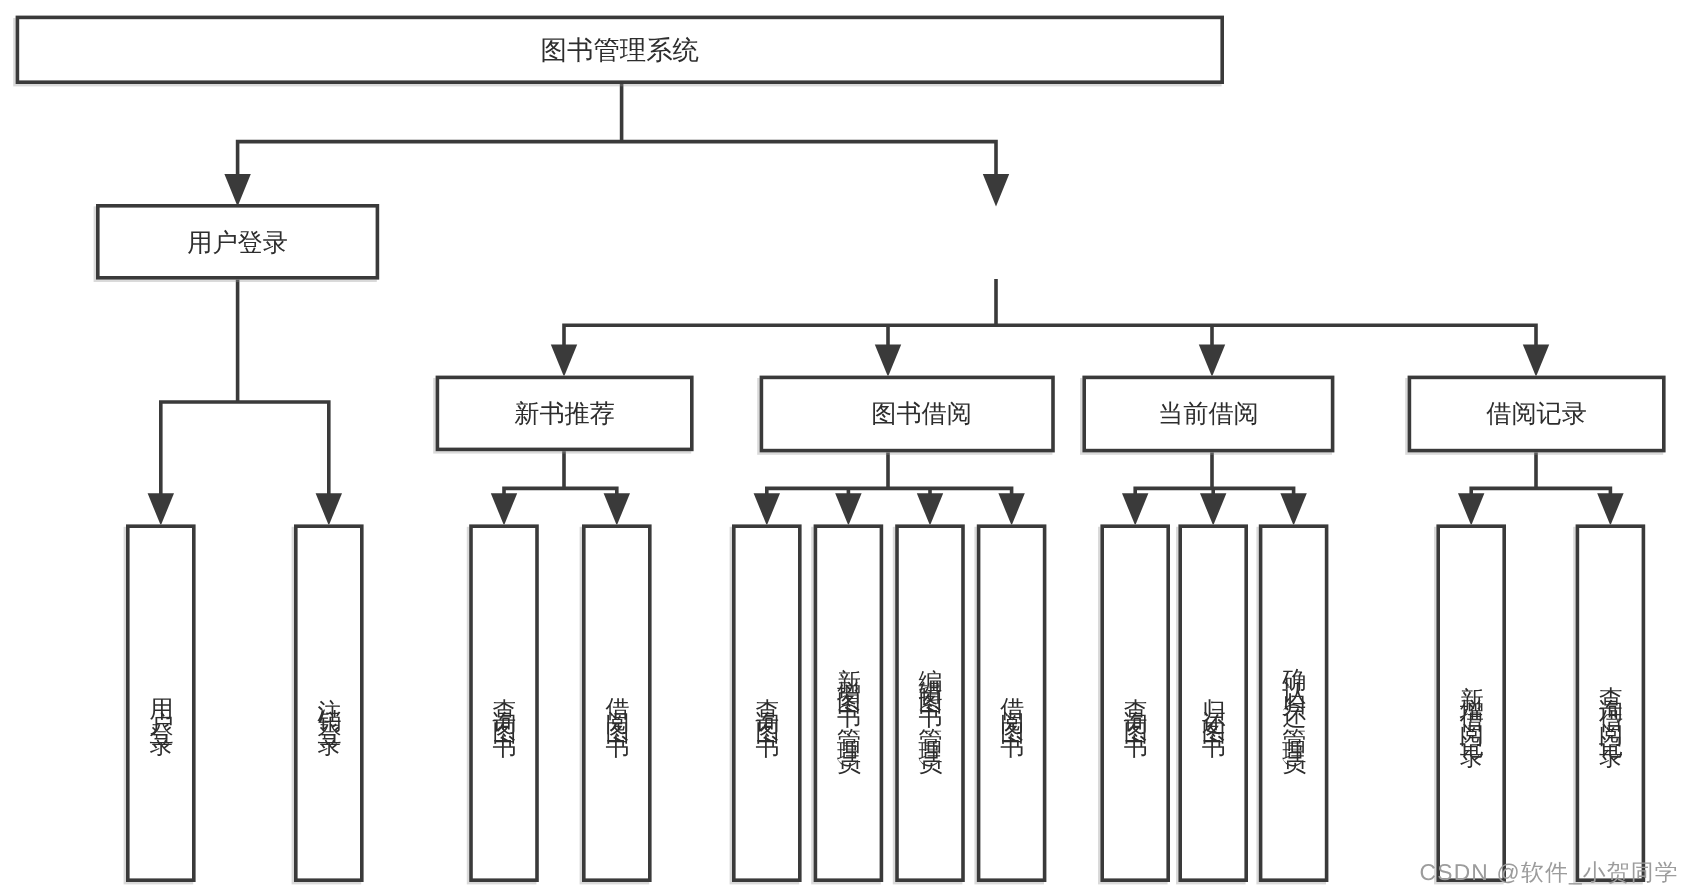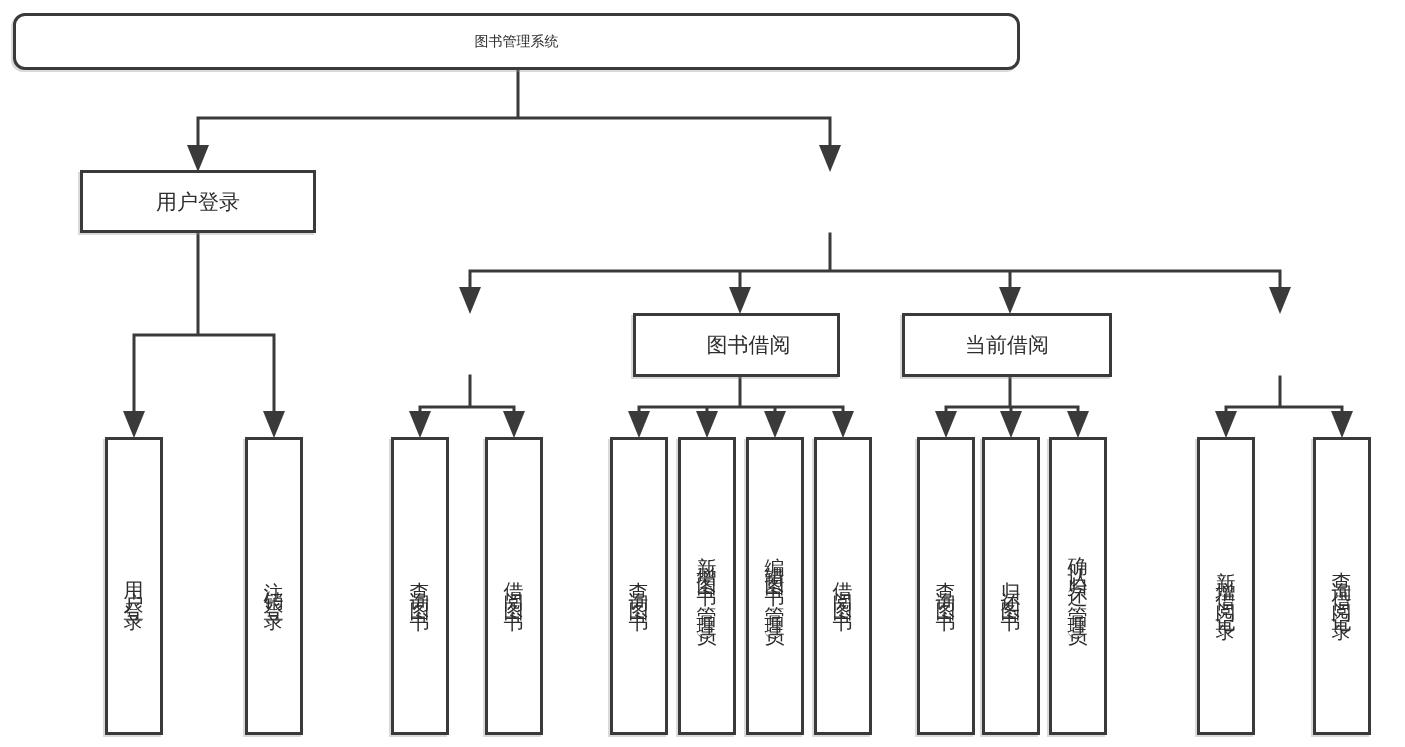--- a/index.html
+++ b/index.html
@@ -19,21 +19,21 @@
   #wires{position:absolute;left:0;top:0;width:1405px;height:747px;color:var(--line);pointer-events:none;}
   .hbox{
     position:absolute;
     box-sizing:border-box;
     border:3px solid var(--line);
     background:#fff;
     display:flex;align-items:center;justify-content:center;
     font-size:21px;color:var(--text);
     box-shadow:-2px 2px 0 rgba(150,150,150,.35);
   }
-  .hbox.root{font-size:14px;border-radius:12px;}
+  .hbox.root{font-size:22px;}
   .vbox{
     position:absolute;
     box-sizing:border-box;
     width:58px;height:298px;top:437px;
     border:3px solid var(--line);
     background:#fff;
     display:flex;align-items:center;justify-content:center;
     box-shadow:-2px 2px 0 rgba(150,150,150,.35);
   }
   .vbox span{
@@ -96,22 +96,24 @@
       <polygon points="1067,411 1089,411 1078,438"></polygon>
       <polygon points="1215,411 1237,411 1226,438"></polygon>
       <polygon points="1331,411 1353,411 1342,438"></polygon>
     </g>
   </svg>
 
   <div class="hbox root" style="left:13px;top:13px;width:1007px;height:57px;">图书管理系统</div>
 
   <div class="hbox" style="left:80px;top:170px;width:236px;height:63px;">用户登录</div>
 
-  <div class="hbox" style="left:633px;top:313px;width:207px;height:64px;padding-left:24px;">图书借阅</div>
+  <div class="hbox" style="left:363px;top:313px;width:215px;height:63px;">新书推荐</div>
+  <div class="hbox" style="left:633px;top:313px;width:246px;height:64px;padding-left:24px;">图书借阅</div>
   <div class="hbox" style="left:902px;top:313px;width:210px;height:64px;">当前借阅</div>
+  <div class="hbox" style="left:1173px;top:313px;width:215px;height:64px;">借阅记录</div>
 
   <div class="vbox" style="left:105px;">
     <span>用户登录</span>
   </div>
   <div class="vbox" style="left:245px;">
     <span>注销登录</span>
   </div>
 
   <div class="vbox" style="left:391px;">
     <span>查询图书</span>
@@ -143,14 +145,15 @@
     <span>确认归还（管理员）</span>
   </div>
 
   <div class="vbox" style="left:1197px;">
     <span>新增借阅记录</span>
   </div>
   <div class="vbox" style="left:1313px;">
     <span>查询借阅记录</span>
   </div>
 
+  <div id="watermark">CSDN @软件_小贺同学</div>
 
 </div>
 
 </body></html>

